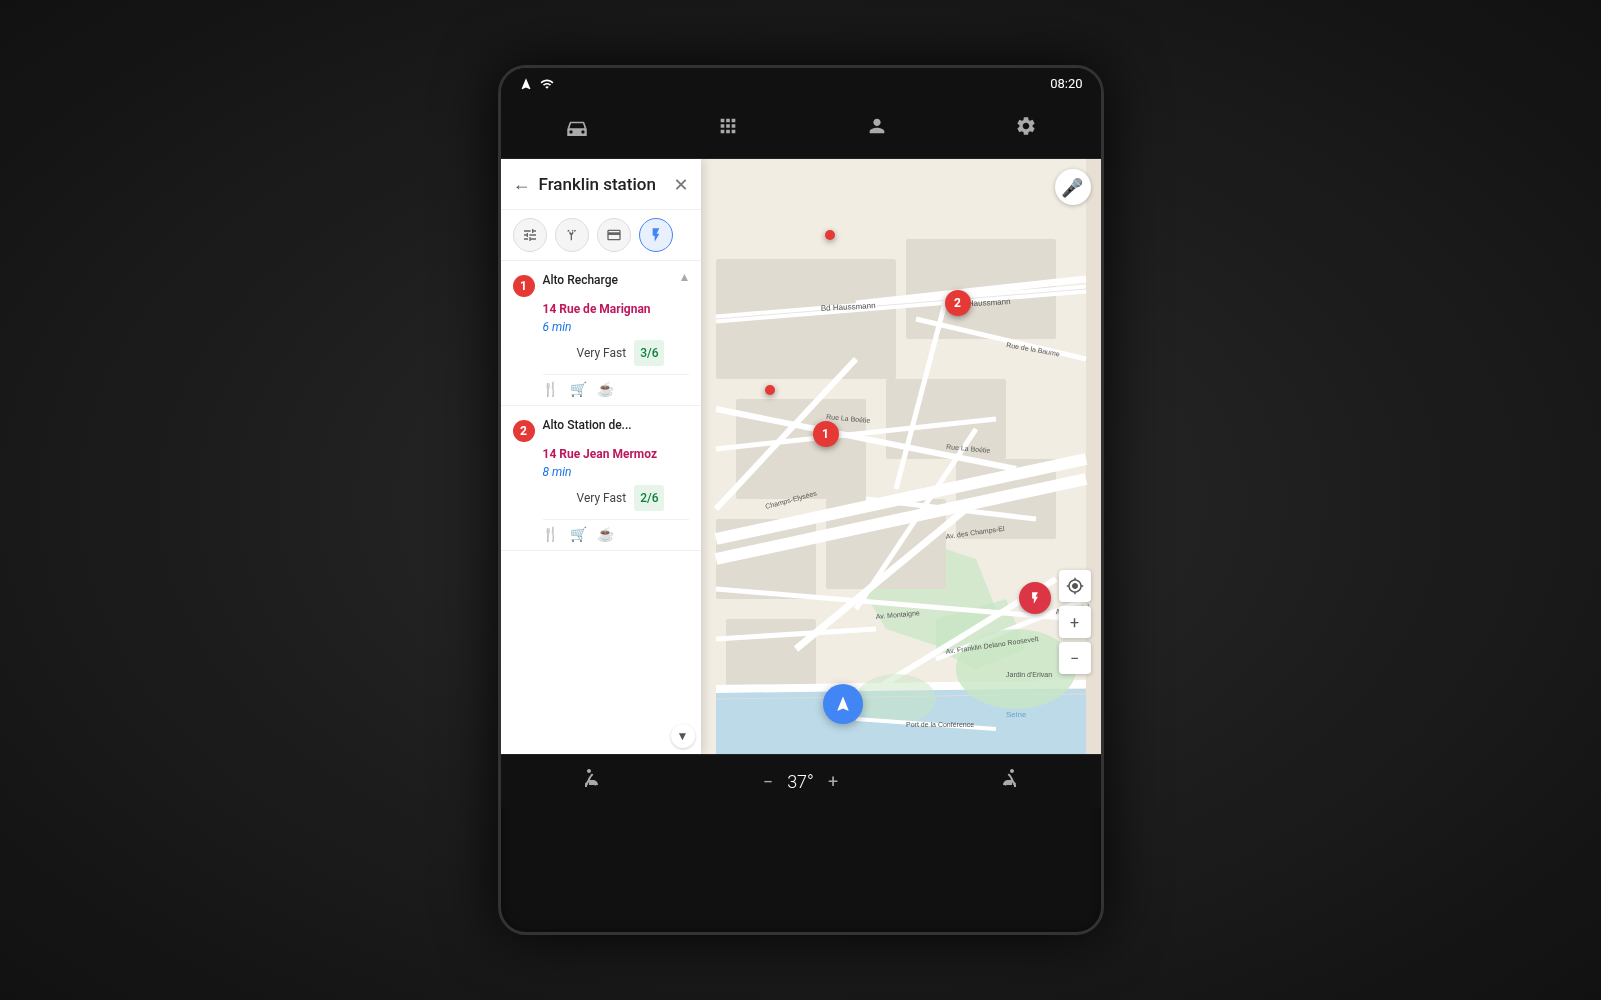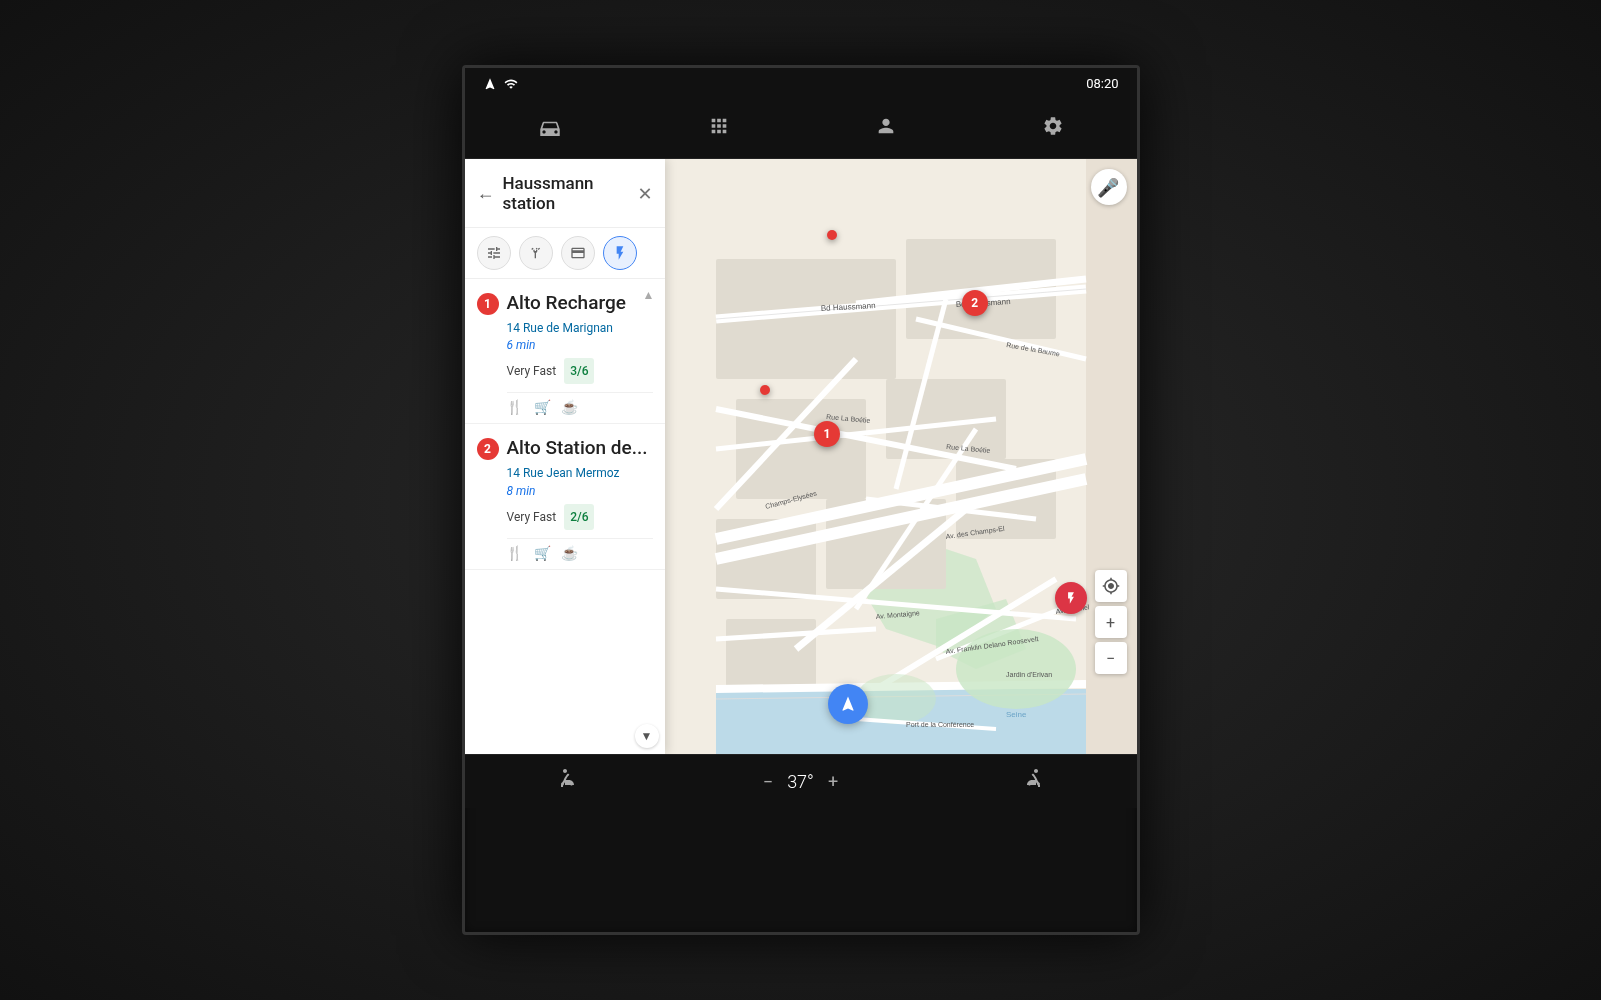--- a/index.html
+++ b/index.html
@@ -18,24 +18,24 @@
     .dashboard-bg {
       position: absolute;
       width: 100%;
       height: 100%;
       background: radial-gradient(ellipse at center, #2a2a2a 0%, #111 100%);
     }
 
     
     .tablet {
       position: relative;
-      width: 678px;
+      width: 606px;
       height: 870px;
       background: #111;
-      border-radius: 4px;
+      border-radius: 28px;
       border: 3px solid #333;
       box-shadow: 0 0 60px rgba(0,0,0,0.9), inset 0 0 10px rgba(0,0,0,0.5);
       overflow: hidden;
       z-index: 10;
     }
 
     
     .status-bar {
       display: flex;
       justify-content: space-between;
@@ -200,47 +200,49 @@
       font-size: 12px;
       font-weight: bold;
       display: flex;
       align-items: center;
       justify-content: center;
       flex-shrink: 0;
       margin-top: 2px;
     }
 
     .result-name {
-      font-size: 19px;
+      font-size: 12px;
       font-weight: 500;
       color: #222;
       line-height: 1.3;
     }
 
     .result-address {
       font-size: 12px;
-      color: #0369a1;
+      color: #be185d;
       margin-left: 30px;
       line-height: 1.4;
+      font-weight: bold;
     }
 
     .result-time {
       font-size: 12px;
       color: #1a73e8;
       margin-left: 30px;
       margin-top: 2px;
       font-style: italic;
     }
 
     .result-meta {
       display: flex;
       align-items: center;
       gap: 8px;
-      margin-left: 30px;
+      margin-left: 40px;
       margin-top: 6px;
+      justify-content: center;
     }
 
     .speed-label {
       font-size: 12px;
       color: #444;
     }
 
     .availability {
       font-size: 12px;
       color: #0d7f3f;
@@ -509,21 +511,21 @@
       <text x="540" y="455" font-size="7" fill="#555" font-family="Arial" transform="rotate(-8, 540, 455)">Av. Gabriel</text>
       <text x="490" y="518" font-size="7" fill="#555" font-family="Arial">Jardin d'Erivan</text>
       <text x="390" y="568" font-size="7" fill="#555" font-family="Arial">Port de la Conférence</text>
       <text x="490" y="558" font-size="8" fill="#6ba4c7" font-family="Arial">Seine</text>
     </svg>
 
     <div class="search-panel">
 
       <div class="search-header">
         <span class="back-btn">←</span>
-        <span class="search-title">Haussmann station</span>
+        <span class="search-title">Franklin station</span>
         <span class="close-btn">✕</span>
       </div>
 
       <div class="filter-chips">
 
         <div class="chip">
           <svg width="16" height="16" viewBox="0 0 24 24" fill="#666">
             <path d="M3 17v2h6v-2H3zM3 5v2h10V5H3zm10 16v-2h8v-2h-8v-2h-2v6h2zM7 9v2H3v2h4v2h2V9H7zm14 4v-2H11v2h10zm-6-4h2V7h4V5h-4V3h-2v6z"></path>
           </svg>
         </div>

